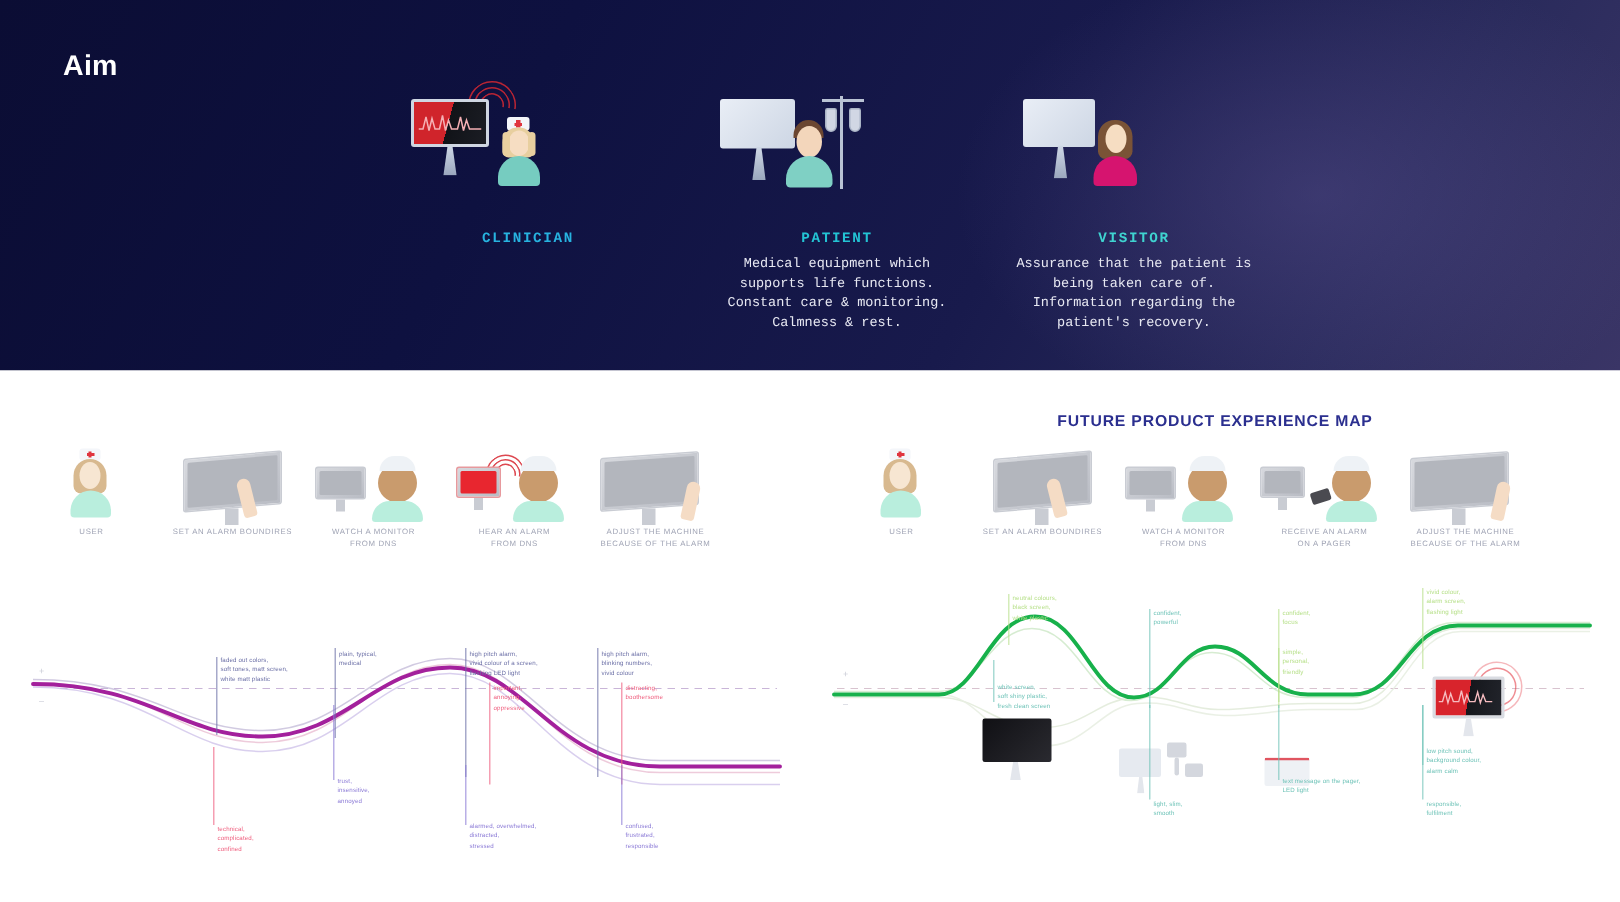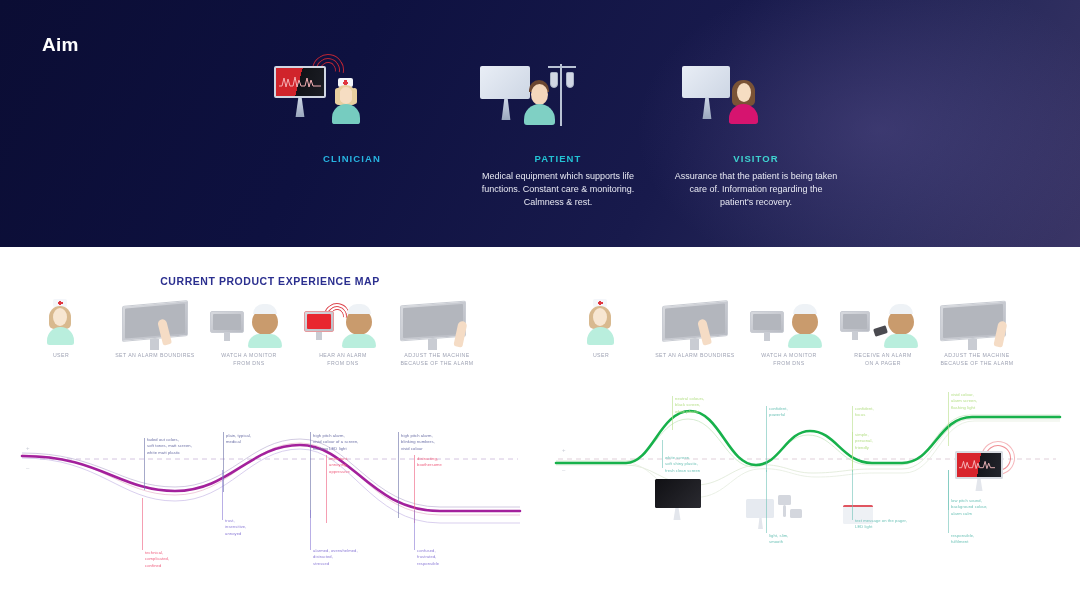--- a/index.html
+++ b/index.html
@@ -22,21 +22,21 @@
     width: 520px; height: 340px;
     background: radial-gradient(ellipse at center, rgba(96,86,150,0.38) 0%, rgba(96,86,150,0.0) 66%);
     pointer-events: none;
   }
   .hero-title {
     position: absolute; left: 42px; top: 34px;
     color: #ffffff; font-size: 19px; font-weight: bold; letter-spacing: .2px;
   }
 
   .personas { position: absolute; left: 252px; top: 58px; width: 620px; height: 165px; }
-  .persona { position: absolute; top: 0; width: 200px; text-align: center; }
+  .persona { position: absolute; top: 0; width: 200px; text-align: center; font-family: Liberation Mono, monospace; }
   .persona.p0 { left: 0; }
   .persona.p1 { left: 206px; }
   .persona.p2 { left: 404px; }
 
   .p-art { position: relative; height: 86px; }
   .p-label {
     margin-top: 9px; font-size: 9.5px; font-weight: bold; letter-spacing: 1.1px;
   }
   .p-label.clinician { color: #27b3e0; }
   .p-label.patient   { color: #23c3d4; }
@@ -192,21 +192,20 @@
         <div class="p-label patient">PATIENT</div>
         <div class="p-desc">Medical equipment which supports life functions. Constant care &amp; monitoring. Calmness &amp; rest.</div>
       </div>
 
     </div>
   </section>
 
   <section class="maps">
 
     <div class="map left">
-      <div class="map-title">CURRENT PRODUCT EXPERIENCE MAP</div>
 
       <div class="steps">
         <div class="step" style="left:8px;">
           <div class="step-art">
             <div class="nurse-cap" style="left:45px;top:2px;width:14px;height:8px;"></div>
             <div class="nurse-cross-v" style="left:51px;top:3.5px;width:2.2px;height:4.5px;background:#e0353f;"></div>
             <div class="nurse-cross-v" style="left:50px;top:4.8px;width:4.5px;height:2px;background:#e0353f;"></div>
             <div class="hair" style="left:41px;top:9px;width:22px;height:23px;background:#d8b98f;border-radius:11px 11px 5px 5px;"></div>
             <div class="head" style="left:45px;top:11px;width:14px;height:18px;background:#f7e6d2;"></div>
             <div class="body-sh" style="left:39px;top:30px;width:27px;height:18px;background:#b9eedd;"></div>
@@ -280,20 +279,21 @@
           <path d="M22,83 C100,83 120,118 175,118 C230,118 250,72 300,72 C350,72 370,138 440,138 L520,138" fill="none" stroke="#a3209c" stroke-width="2.6" stroke-linecap="round"></path>
         </svg>
 
         <div class="axis-plus" style="left:26px;top:72px;">+</div>
         <div class="axis-minus" style="left:26px;top:92px;">–</div>
       </div>
 
     </div>
 
     <div class="map right">
+      <div class="map-title">FUTURE PRODUCT EXPERIENCE MAP</div>
 
       <div class="steps">
         <div class="step" style="left:8px;">
           <div class="step-art">
             <div class="nurse-cap" style="left:45px;top:2px;width:14px;height:8px;"></div>
             <div class="nurse-cross-v" style="left:51px;top:3.5px;width:2.2px;height:4.5px;background:#e0353f;"></div>
             <div class="nurse-cross-v" style="left:50px;top:4.8px;width:4.5px;height:2px;background:#e0353f;"></div>
             <div class="hair" style="left:41px;top:9px;width:22px;height:23px;background:#d8b98f;border-radius:11px 11px 5px 5px;"></div>
             <div class="head" style="left:45px;top:11px;width:14px;height:18px;background:#f7e6d2;"></div>
             <div class="body-sh" style="left:39px;top:30px;width:27px;height:18px;background:#b9eedd;"></div>

